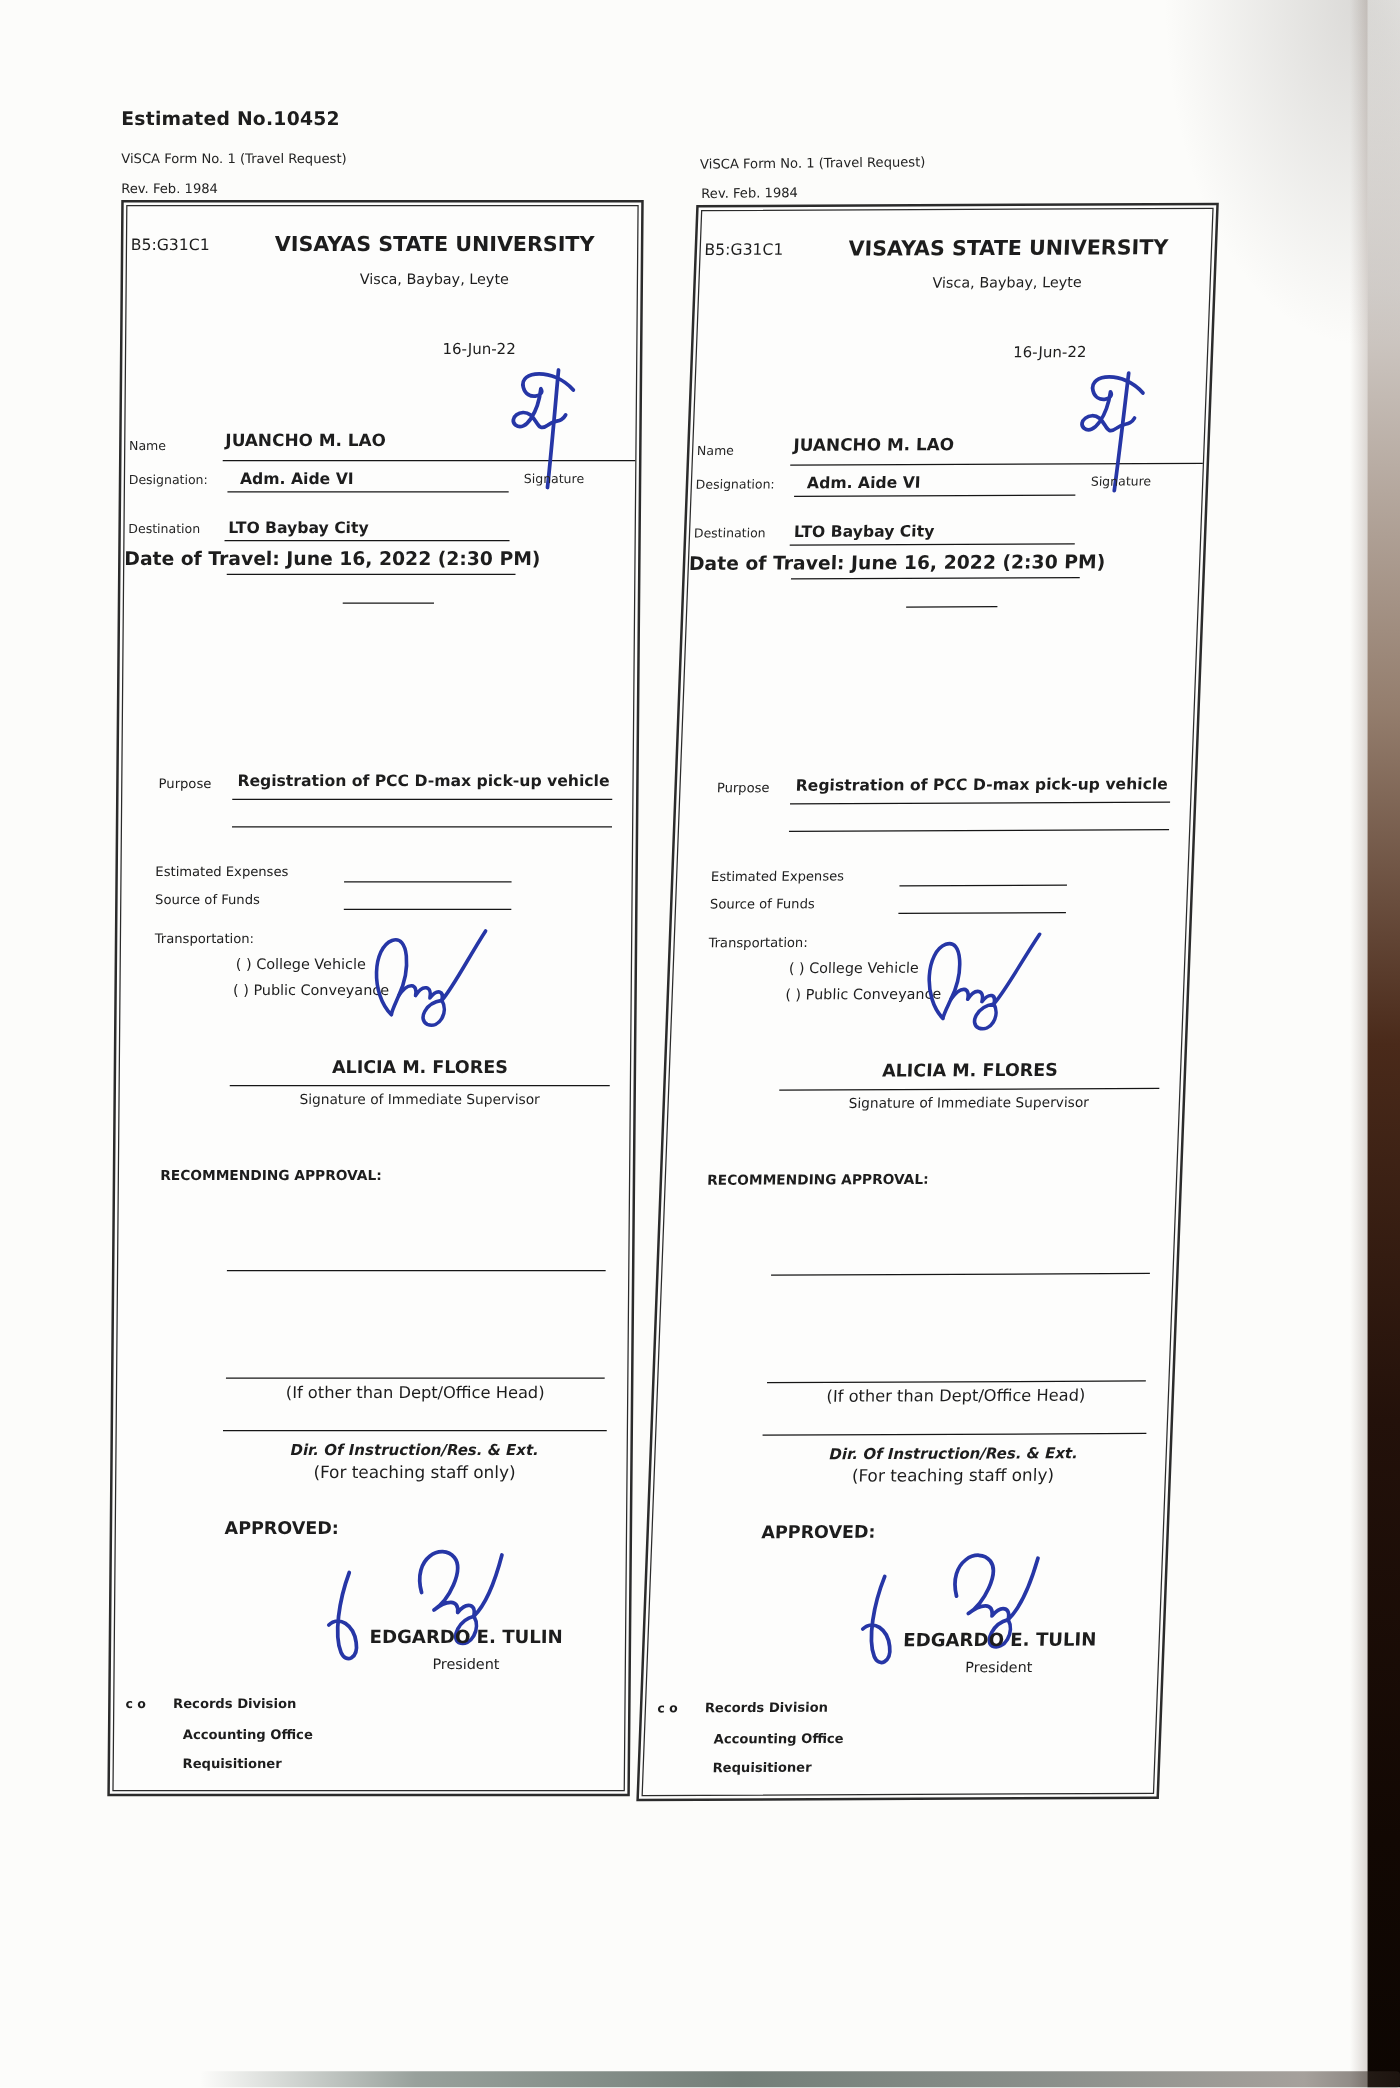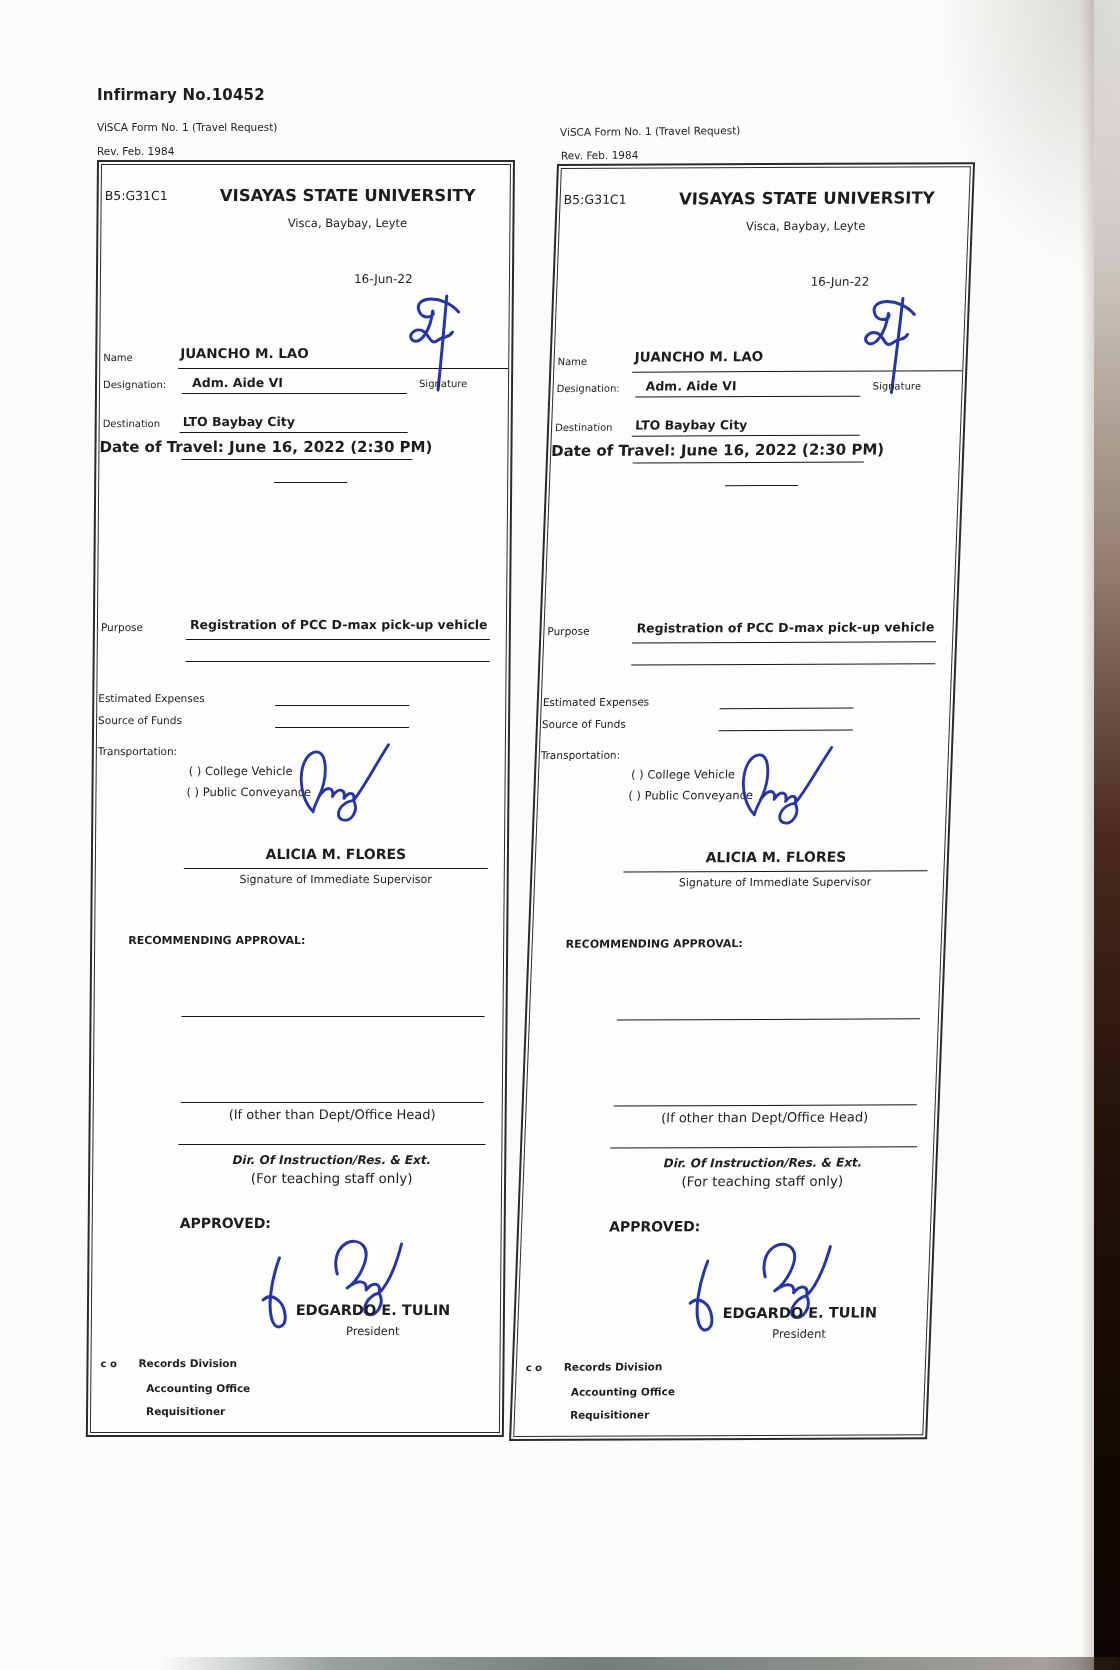--- a/index.html
+++ b/index.html
@@ -14,21 +14,21 @@
   .hdr-infirmary{font-size:15px;font-weight:bold;letter-spacing:.2px;}
   .hdr-small{font-size:10.5px;color:#232323;}
   
   .form-slot{position:absolute;width:418px;height:1277px;transform-origin:top left;}
   .form-slot.left{left:97px;top:160px;transform:skewX(-0.5deg);}
   .form-slot.right{left:557px;top:164px;transform:skewX(-2.4deg) rotate(-0.25deg);}
   .form-box{position:relative;width:100%;height:100%;border:2px solid #2b2b2b;box-sizing:border-box;background:rgba(255,255,255,0.35);}
   .form-box::before{content:"";position:absolute;inset:2px;border:1.5px solid #2b2b2b;pointer-events:none;}
   .form-box > *{position:absolute;}
   .lbl{font-size:10px;color:#252525;}
-  .lbl2{font-size:10.5px;color:#202020;}
+  .lbl2{font-size:10.5px;color:#202020;margin-left:26px;}
   .val{font-weight:600;}
   .u{height:0;border-bottom:1.8px solid #161616;}
   .ctr{text-align:center;}
   .sig{overflow:visible;}
   .sig path{fill:none;stroke:#2636a6;stroke-width:3;stroke-linecap:round;stroke-linejoin:round;}
   
   .edge-right{
     right:0;top:0;bottom:0;width:26px;
     background:linear-gradient(to bottom,
       rgba(200,196,190,0.05) 0%, rgba(160,150,144,0.45) 14%,
@@ -46,21 +46,21 @@
       rgba(70,86,78,0) 0%, rgba(70,86,78,0.55) 18%, rgba(58,74,66,0.7) 45%,
       rgba(62,70,64,0.6) 70%, rgba(80,70,62,0.5) 92%, rgba(40,30,24,0.6) 100%);
     border-radius:3px;
   }
 </style>
 </head>
 <body>
 
 <div class="scan">
 
-  <div class="abs hdr-infirmary" style="left:97px;top:86px;">Infirmary No.10452</div>
+  <div class="abs hdr-infirmary" style="left:97px;top:86px;">Estimated No.10452</div>
   <div class="abs hdr-small" style="left:97px;top:121px;">ViSCA Form No. 1 (Travel Request)</div>
   <div class="abs hdr-small" style="left:97px;top:145px;">Rev. Feb. 1984</div>
 
   <div class="abs hdr-small" style="left:560px;top:125px;transform:rotate(-0.6deg);">ViSCA Form No. 1 (Travel Request)</div>
   <div class="abs hdr-small" style="left:561px;top:149px;transform:rotate(-0.6deg);">Rev. Feb. 1984</div>
 
   <div class="form-slot left">
   <div class="form-box">
 
     <div style="left:6px;top:26px;font-size:12.5px;">B5:G31C1</div>

